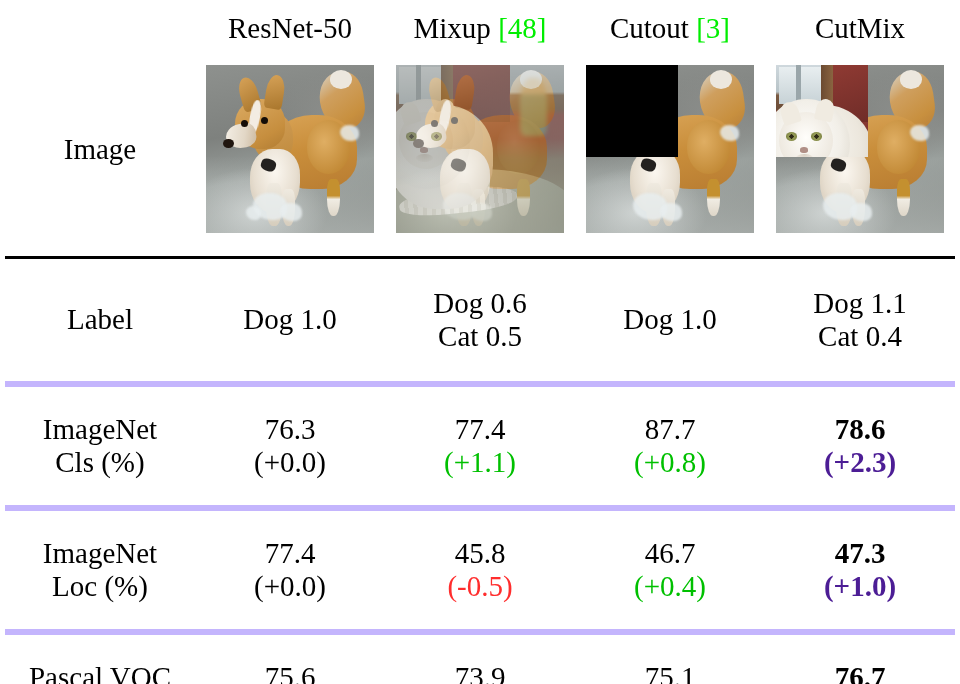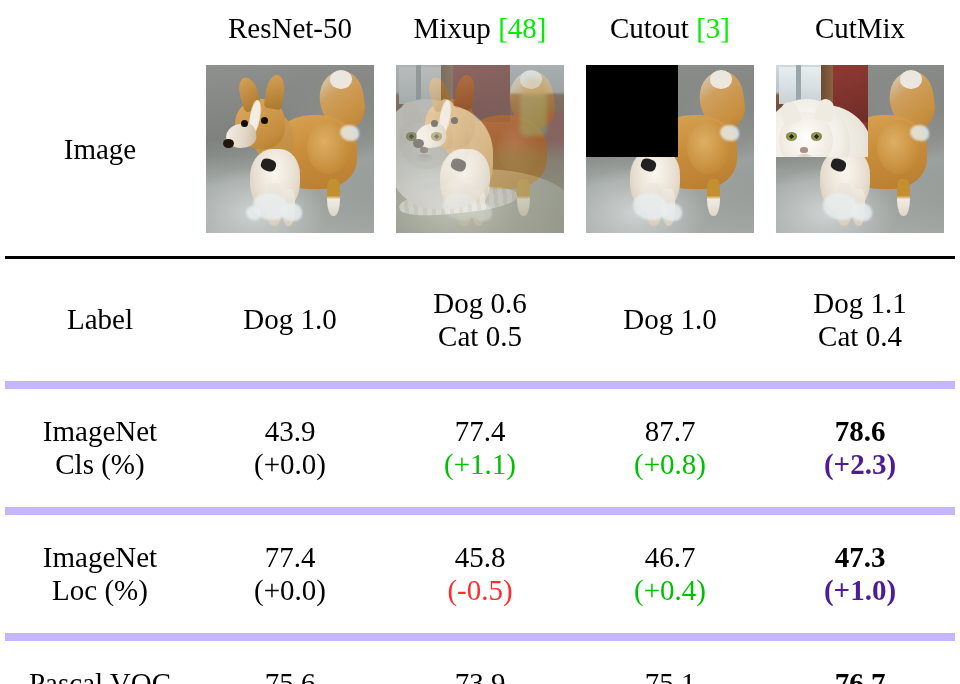--- a/index.html
+++ b/index.html
@@ -38,21 +38,21 @@
     text-align: center;
     vertical-align: middle;
     font-weight: normal;
   }
 
   
   .rule-thick {
     border-bottom: 3px solid #000;
   }
   .rule-thin {
-    border-bottom: 8px solid #c4b5fd;
+    border-bottom: 6px solid #c4b5fd;
   }
 
   
   .hdr-row td {
     font-size: 29px;
     height: 56px;
     padding-bottom: 2px;
     line-height: 1.0;
     white-space: nowrap;
   }
@@ -526,21 +526,21 @@
         <span class="two-line">Cat 0.4</span>
       </td>
     </tr>
 
     <tr class="data-row metric-row rule-thin">
       <td>
         <span class="two-line">ImageNet</span>
         <span class="two-line">Cls (%)</span>
       </td>
       <td>
-        <span class="two-line">43.9</span>
+        <span class="two-line">76.3</span>
         <span class="delta">(+0.0)</span>
       </td>
       <td>
         <span class="two-line">77.4</span>
         <span class="delta pos">(+1.1)</span>
       </td>
       <td>
         <span class="two-line">87.7</span>
         <span class="delta pos">(+0.8)</span>
       </td>

